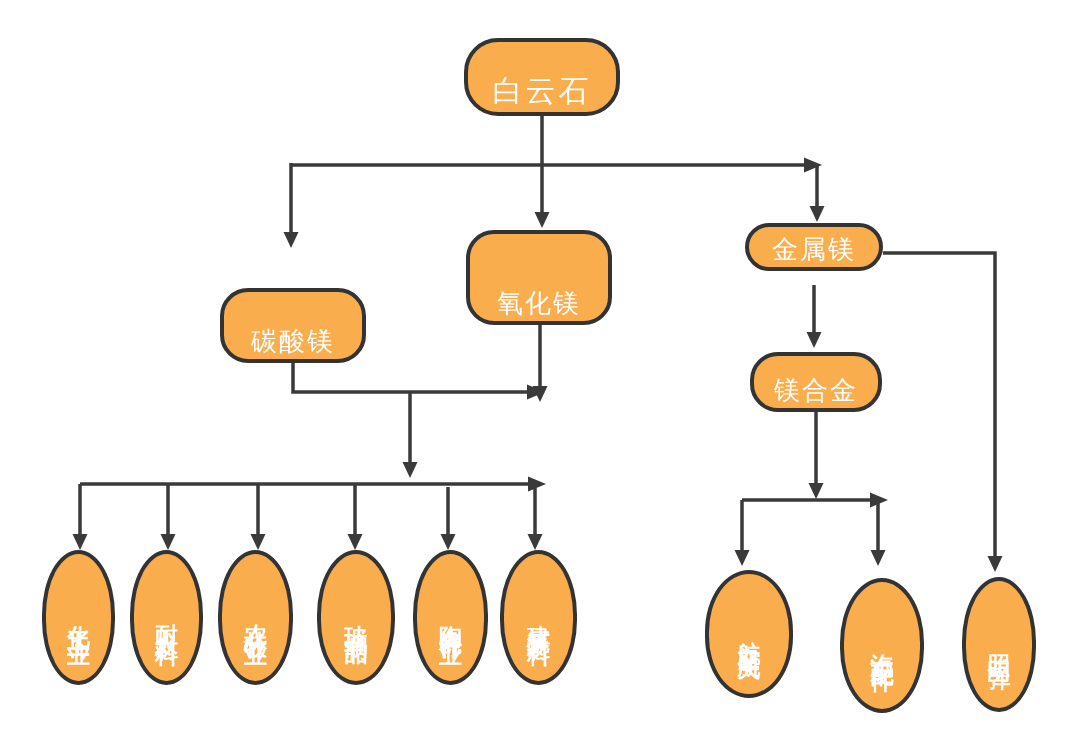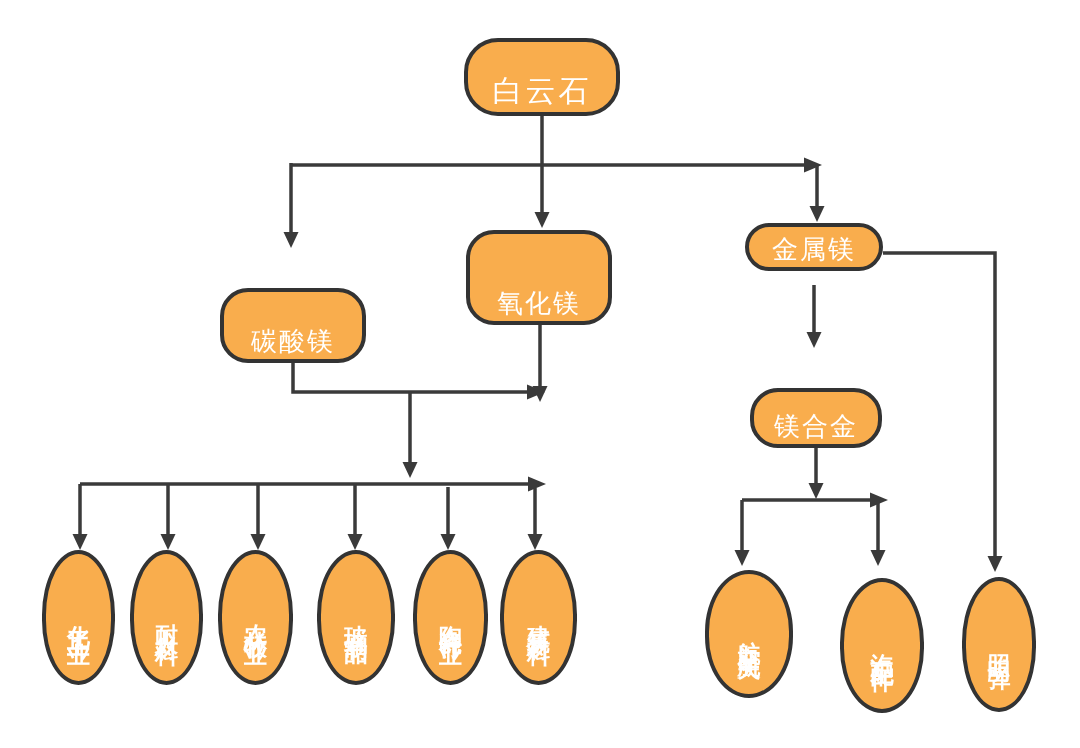--- a/index.html
+++ b/index.html
@@ -34,21 +34,21 @@
   }
   .onode .vtext{
     writing-mode:vertical-rl;text-orientation:upright;
     letter-spacing:0.26em;line-height:1;
   }
   
   #n-dolomite   {left:464px;top:38px;  width:156px;height:78px;}
   #n-mgcarbonate{left:220px;top:252px; width:146px;height:75px;margin-top:36px;}
   #n-mgoxide    {left:466px;top:230px; width:146px;height:95px;}
   #n-mgmetal    {left:745px;top:223px; width:138px;height:48px;}
-  #n-mgalloy    {left:750px;top:352px; width:132px;height:60px;margin-top:36px;}
+  #n-mgalloy    {left:750px;top:352px; width:132px;height:60px;}
   
   #n-chemical   {left:42px; top:550px;width:73px;height:135px;}
   #n-refractory {left:130px;top:550px;width:73px;height:135px;}
   #n-agri       {left:218px;top:550px;width:75px;height:135px;}
   #n-glass      {left:317px;top:550px;width:78px;height:135px;}
   #n-ceramic    {left:413px;top:550px;width:75px;height:135px;}
   #n-building   {left:500px;top:550px;width:77px;height:135px;}
   #n-aerospace  {left:705px;top:570px;width:88px;height:128px;}
   #n-autoparts  {left:840px;top:578px;width:84px;height:135px;}
   #n-flare      {left:962px;top:577px;width:74px;height:135px;}

